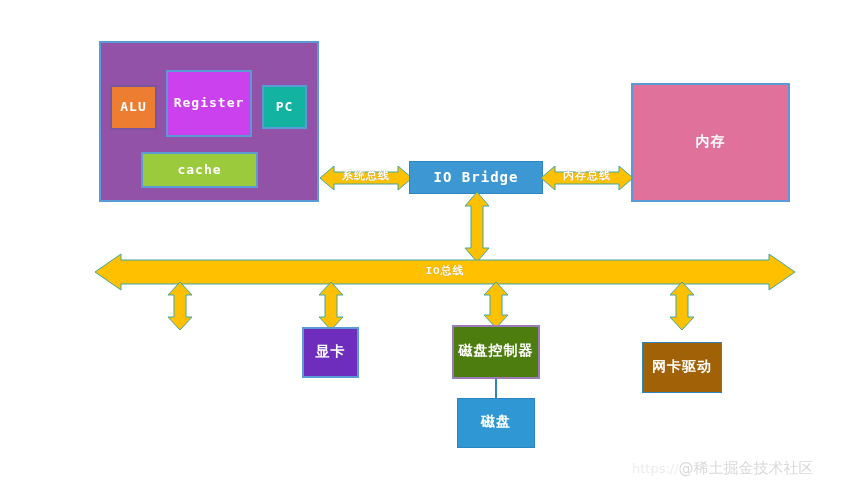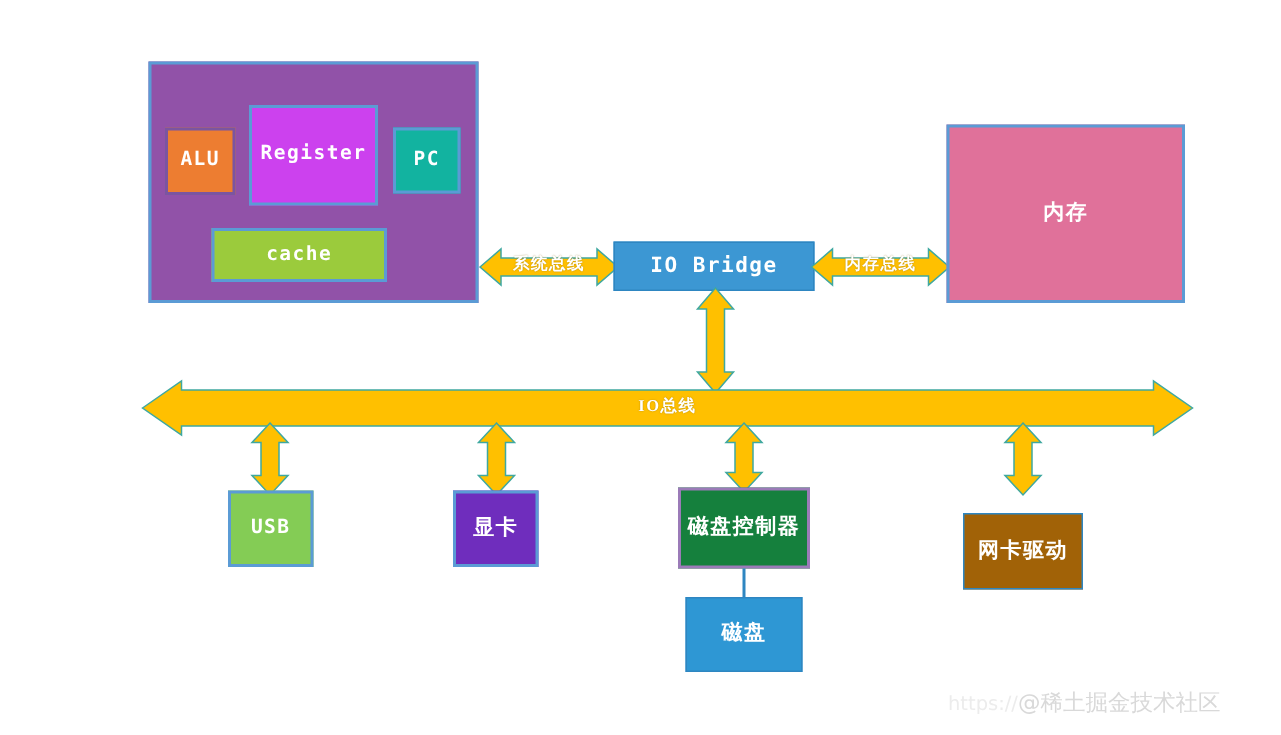--- a/index.html
+++ b/index.html
@@ -35,21 +35,21 @@
   }
 
   
   .mono {
     font-family: "DejaVu Sans Mono", "Liberation Mono", monospace;
     font-weight: bold;
     letter-spacing: 1px;
   }
   
   .cjk {
-    font-family: Liberation Serif, serif;
+    font-family: Liberation Mono, monospace;
     font-weight: bold;
     letter-spacing: 1px;
   }
 
   
   #cpu-block {
     left: 99px;
     top: 41px;
     width: 220px;
     height: 161px;
@@ -134,21 +134,21 @@
     background: #6F2DBD;
     border: 2px solid #5B9BD5;
     font-size: 14px;
     text-align: right;
   }
   #disk-controller-block {
     left: 452px;
     top: 325px;
     width: 88px;
     height: 54px;
-    background: #15803d;
+    background: #4d7c0f;
     border: 2px solid #9B7BB8;
     font-size: 14px;
   }
   #nic-block {
     left: 642px;
     top: 327px;
     width: 80px;
     height: 51px;
     background: #a16207;
     border: 1px solid #2E86C1;
@@ -285,23 +285,20 @@
   </svg>
 
   <svg class="arrow-svg" style="left:481px; top:282px;" width="30" height="46" viewBox="0 0 30 46">
     <polygon points="15,0 27,13 21,13 21,33 27,33 15,46 3,33 9,33 9,13 3,13" fill="#FFC000" stroke="#3FA8A0" stroke-width="1"></polygon>
   </svg>
 
   <svg class="arrow-svg" style="left:667px; top:282px;" width="30" height="48" viewBox="0 0 30 48">
     <polygon points="15,0 27,13 21,13 21,35 27,35 15,48 3,35 9,35 9,13 3,13" fill="#FFC000" stroke="#3FA8A0" stroke-width="1"></polygon>
   </svg>
 
-  <div class="box" id="usb-block">
-    <span class="label mono">USB</span>
-  </div>
 
   <div class="box" id="gpu-block">
     <span class="label cjk">显卡</span>
   </div>
 
   <div class="box" id="disk-controller-block">
     <span class="label cjk">磁盘控制器</span>
   </div>
 
   <div class="box" id="nic-block">

